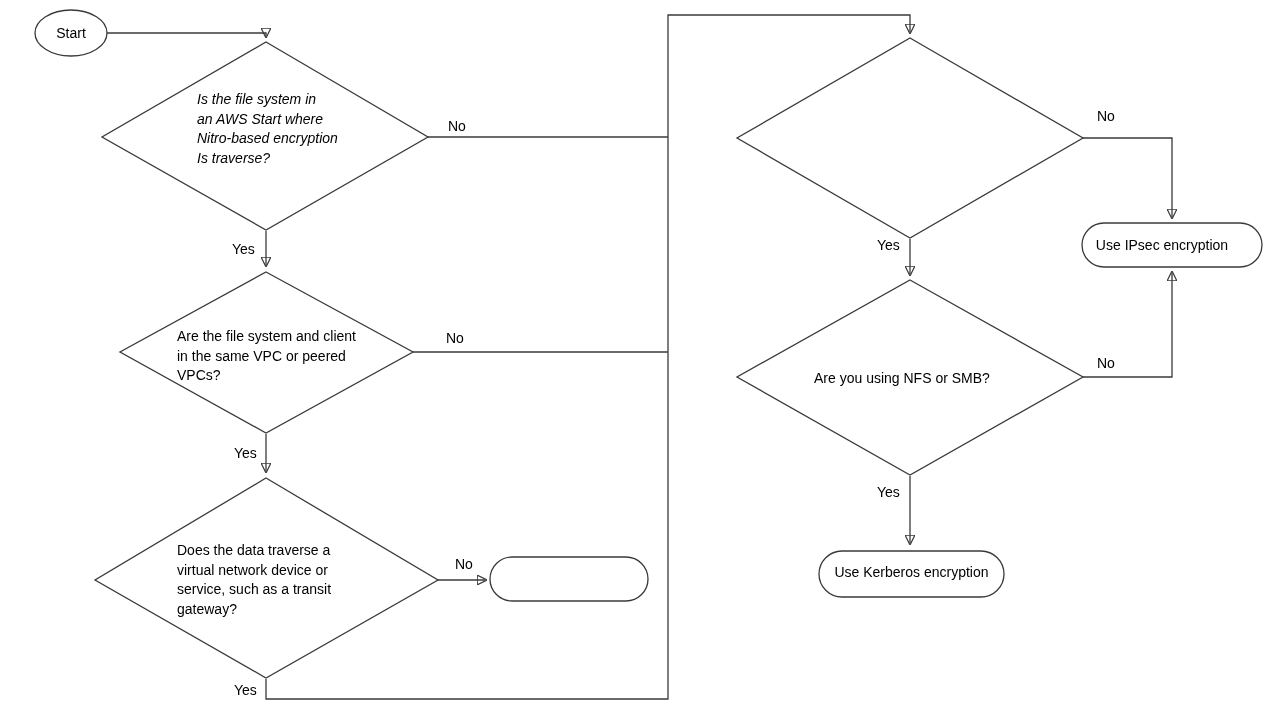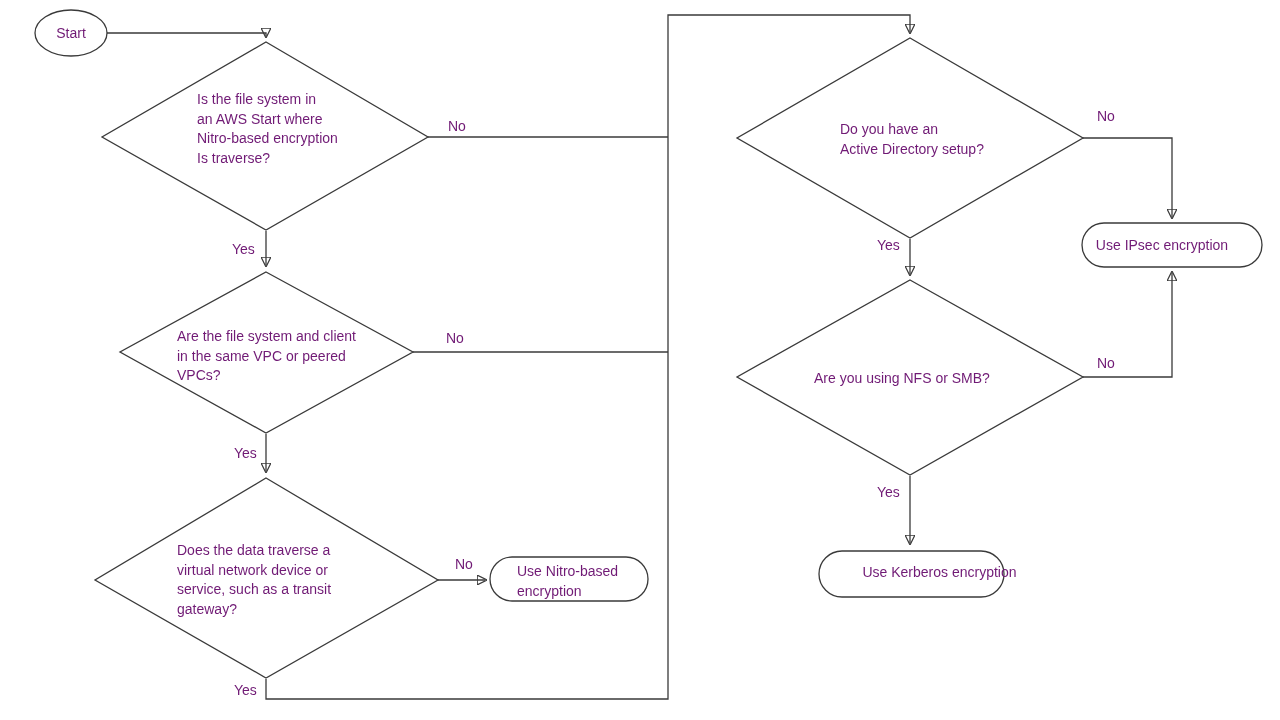--- a/index.html
+++ b/index.html
@@ -27,21 +27,21 @@
     stroke-width: 1.3;
   }
   #wires .shape {
     fill: #ffffff;
   }
   .txt {
     position: absolute;
     font-size: 14px;
     line-height: 19.5px;
     white-space: nowrap;
-    color: #701a75;
+    color: #000000;
   }
   .center {
     text-align: center;
   }
   .term-line {
     line-height: 20px;
   }
 </style>
 </head>
 <body>
@@ -73,57 +73,49 @@
     <polygon class="shape" points="266,478 438,580 266,678 95,580"></polygon>
     <polygon class="shape" points="910,38 1083,138 910,238 737,138"></polygon>
     <polygon class="shape" points="910,280 1083,377 910,475 737,377"></polygon>
     <rect class="shape" x="490" y="557" width="158" height="44" rx="22"></rect>
     <rect class="shape" x="1082" y="223" width="180" height="44" rx="22"></rect>
     <rect class="shape" x="819" y="551" width="185" height="46" rx="23"></rect>
   </svg>
 
   <div class="txt center" style="left:35px; top:24px; width:72px;">Start</div>
 
-  <div class="txt" style="left:197px; top:90px;">
+  <div class="txt" style="left:197px; top:90px;font-style:italic;">
     <div>Is the file system in</div>
     <div>an AWS Start where</div>
     <div>Nitro-based encryption</div>
     <div>Is traverse?</div>
   </div>
 
   <div class="txt" style="left:177px; top:541px;">
     <div>Does the data traverse a</div>
     <div>virtual network device or</div>
     <div>service, such as a transit</div>
     <div>gateway?</div>
   </div>
 
   <div class="txt" style="left:177px; top:327px;">
     <div>Are the file system and client</div>
     <div>in the same VPC or peered</div>
     <div>VPCs?</div>
   </div>
 
-  <div class="txt" style="left:840px; top:120px;">
-    <div>Do you have an</div>
-    <div>Active Directory setup?</div>
-  </div>
 
   <div class="txt" style="left:814px; top:369px;text-align:right;">
     <div>Are you using NFS or SMB?</div>
   </div>
 
-  <div class="txt" style="left:517px; top:561px;">
-    <div class="term-line">Use Nitro-based</div>
-    <div class="term-line">encryption</div>
-  </div>
 
   <div class="txt center" style="left:1082px; top:236px; width:160px;">Use IPsec encryption</div>
 
-  <div class="txt center" style="left:819px; top:563px; width:185px;padding-left:28px;">Use Kerberos encryption</div>
+  <div class="txt center" style="left:819px; top:563px; width:185px;">Use Kerberos encryption</div>
 
   <div class="txt" style="left:232px; top:240px;">Yes</div>
   <div class="txt" style="left:448px; top:117px;">No</div>
   <div class="txt" style="left:234px; top:444px;">Yes</div>
   <div class="txt" style="left:446px; top:329px;">No</div>
   <div class="txt" style="left:455px; top:555px;">No</div>
   <div class="txt" style="left:234px; top:681px;">Yes</div>
   <div class="txt" style="left:877px; top:236px;">Yes</div>
   <div class="txt" style="left:1097px; top:107px;">No</div>
   <div class="txt" style="left:877px; top:483px;">Yes</div>

